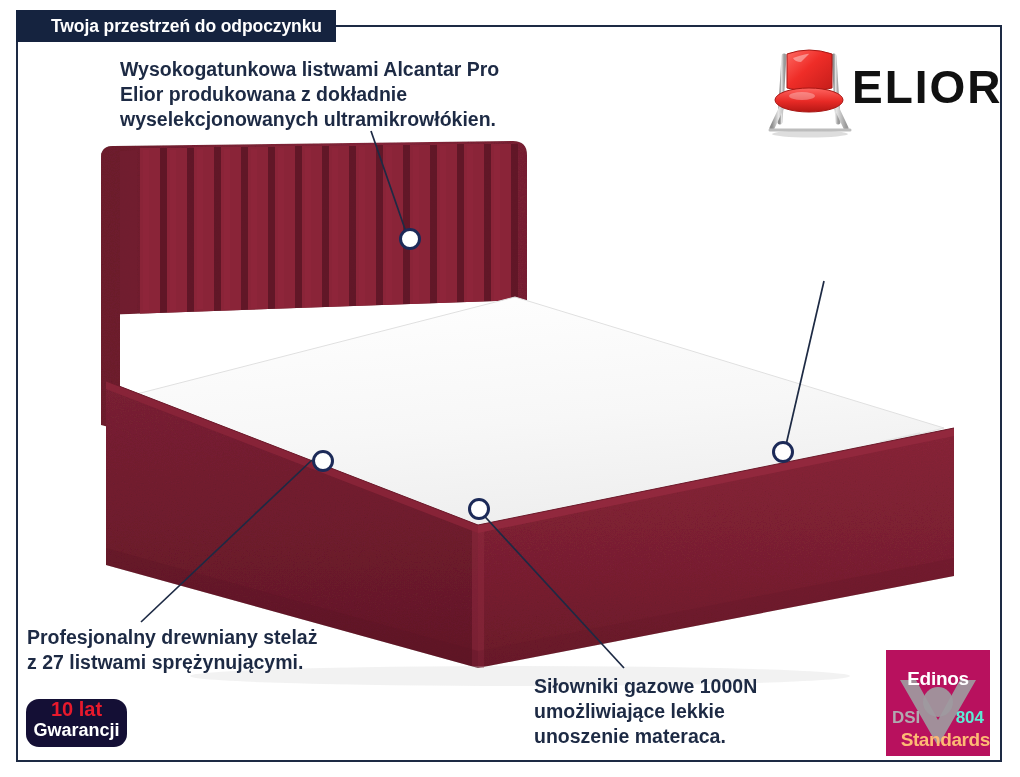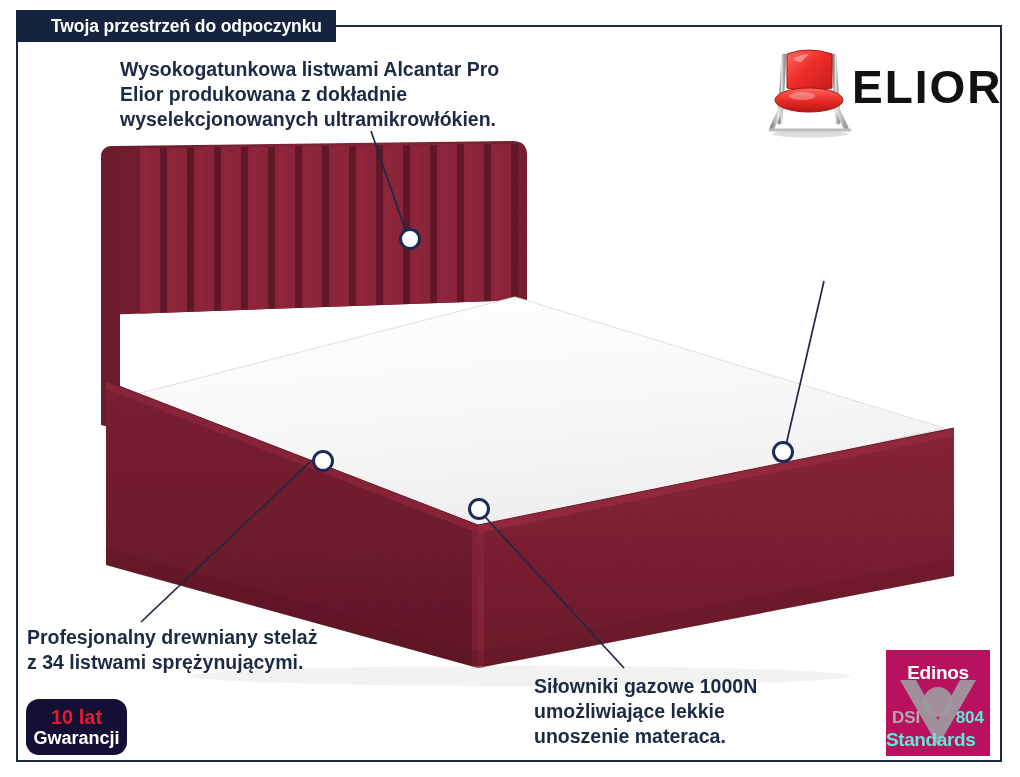--- a/index.html
+++ b/index.html
@@ -97,27 +97,26 @@
     letter-spacing: 2px;
     line-height: 1;
   }
 
   
   .warranty {
     position: absolute;
     left: 26px;
     top: 699px;
     width: 101px;
-    height: 56px;
+    height: 48px;
     background: #140f35;
     border-radius: 13px;
     display: flex;
     flex-direction: column;
     align-items: center;
-    justify-content: center;
   }
   .warranty-years {
     color: #e8192c;
     font-size: 20px;
     font-weight: bold;
     line-height: 21px;
   }
   .warranty-label {
     color: #ffffff;
     font-size: 18px;
@@ -129,21 +128,21 @@
   .edinos {
     position: absolute;
     left: 886px;
     top: 650px;
     width: 104px;
     height: 106px;
     background: #b8115e;
   }
   .edinos-name {
     position: absolute;
-    left: 0; right: 0; top: 12px;
+    left: 0; right: 0; top: 18px;
     text-align: center;
     color: #ffffff;
     font-size: 19px;
     font-weight: bold;
     letter-spacing: -0.3px;
   }
   .edinos-dsi {
     position: absolute;
     left: 6px; top: 58px;
     color: #b0aab0;
@@ -154,22 +153,22 @@
   .edinos-num {
     position: absolute;
     right: 6px; top: 58px;
     color: #5eead4;
     font-size: 17px;
     font-weight: bold;
   }
   .edinos-standards {
     position: absolute;
     left: 0; right: 0; bottom: 5px;
-    text-align: left;
-    color: #5eead4;
+    text-align: right;
+    color: #fdba74;
     font-size: 19px;
     font-weight: bold;
     letter-spacing: -0.4px;
   }
 </style>
 </head>
 <body>
 
 <div id="root">
 
@@ -355,21 +354,21 @@
 
   <div class="marker" style="left:399px; top:228px;"></div>
   <div class="marker" style="left:772px; top:441px;"></div>
   <div class="marker" style="left:312px; top:450px;"></div>
   <div class="marker" style="left:468px; top:498px;"></div>
 
   <div class="anno" id="anno-fabric">Wysokogatunkowa listwami Alcantar Pro
 Elior produkowana z dokładnie
 wyselekcjonowanych ultramikrowłókien.</div>
   <div class="anno" id="anno-slats">Profesjonalny drewniany stelaż
-z 34 listwami sprężynującymi.</div>
+z 27 listwami sprężynującymi.</div>
   <div class="anno" id="anno-gas">Siłowniki gazowe 1000N
 umożliwiające lekkie
 unoszenie materaca.</div>
 
   <div class="logo">
     <svg width="110" height="100" viewBox="0 0 110 100" xmlns="http://www.w3.org/2000/svg">
       <defs>
         <linearGradient id="chairRed" x1="0" y1="0" x2="1" y2="1">
           <stop offset="0%" stop-color="#ff6a63"></stop>
           <stop offset="45%" stop-color="#ef2d28"></stop>

